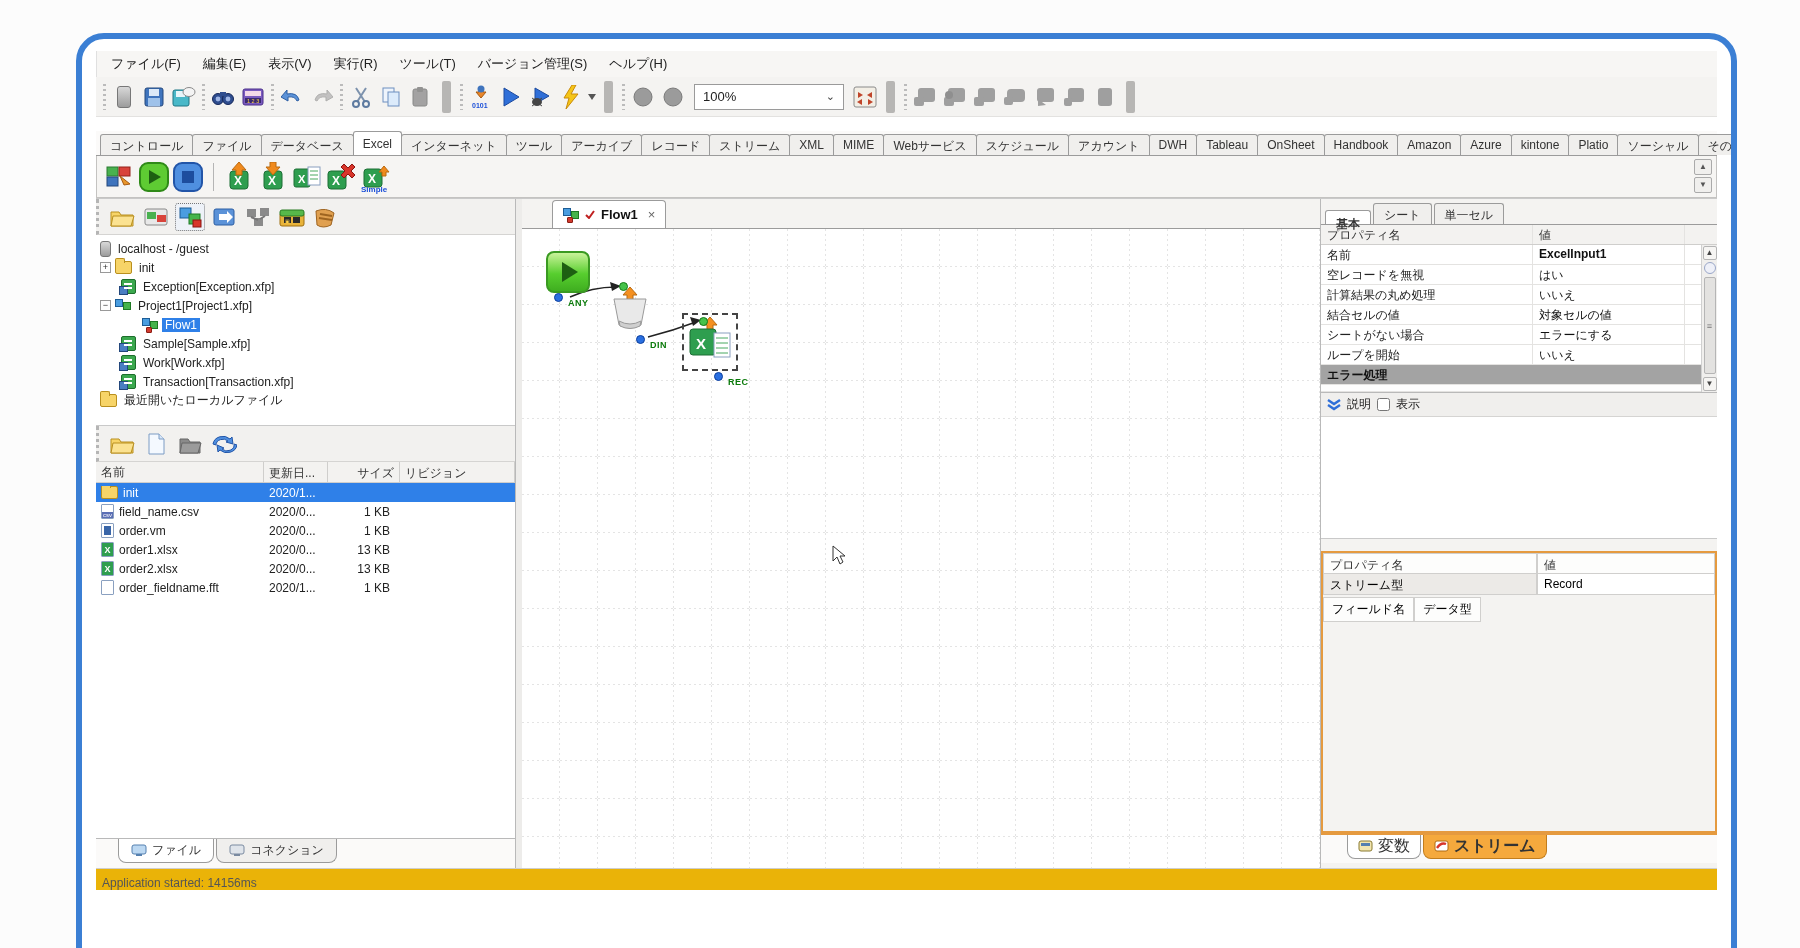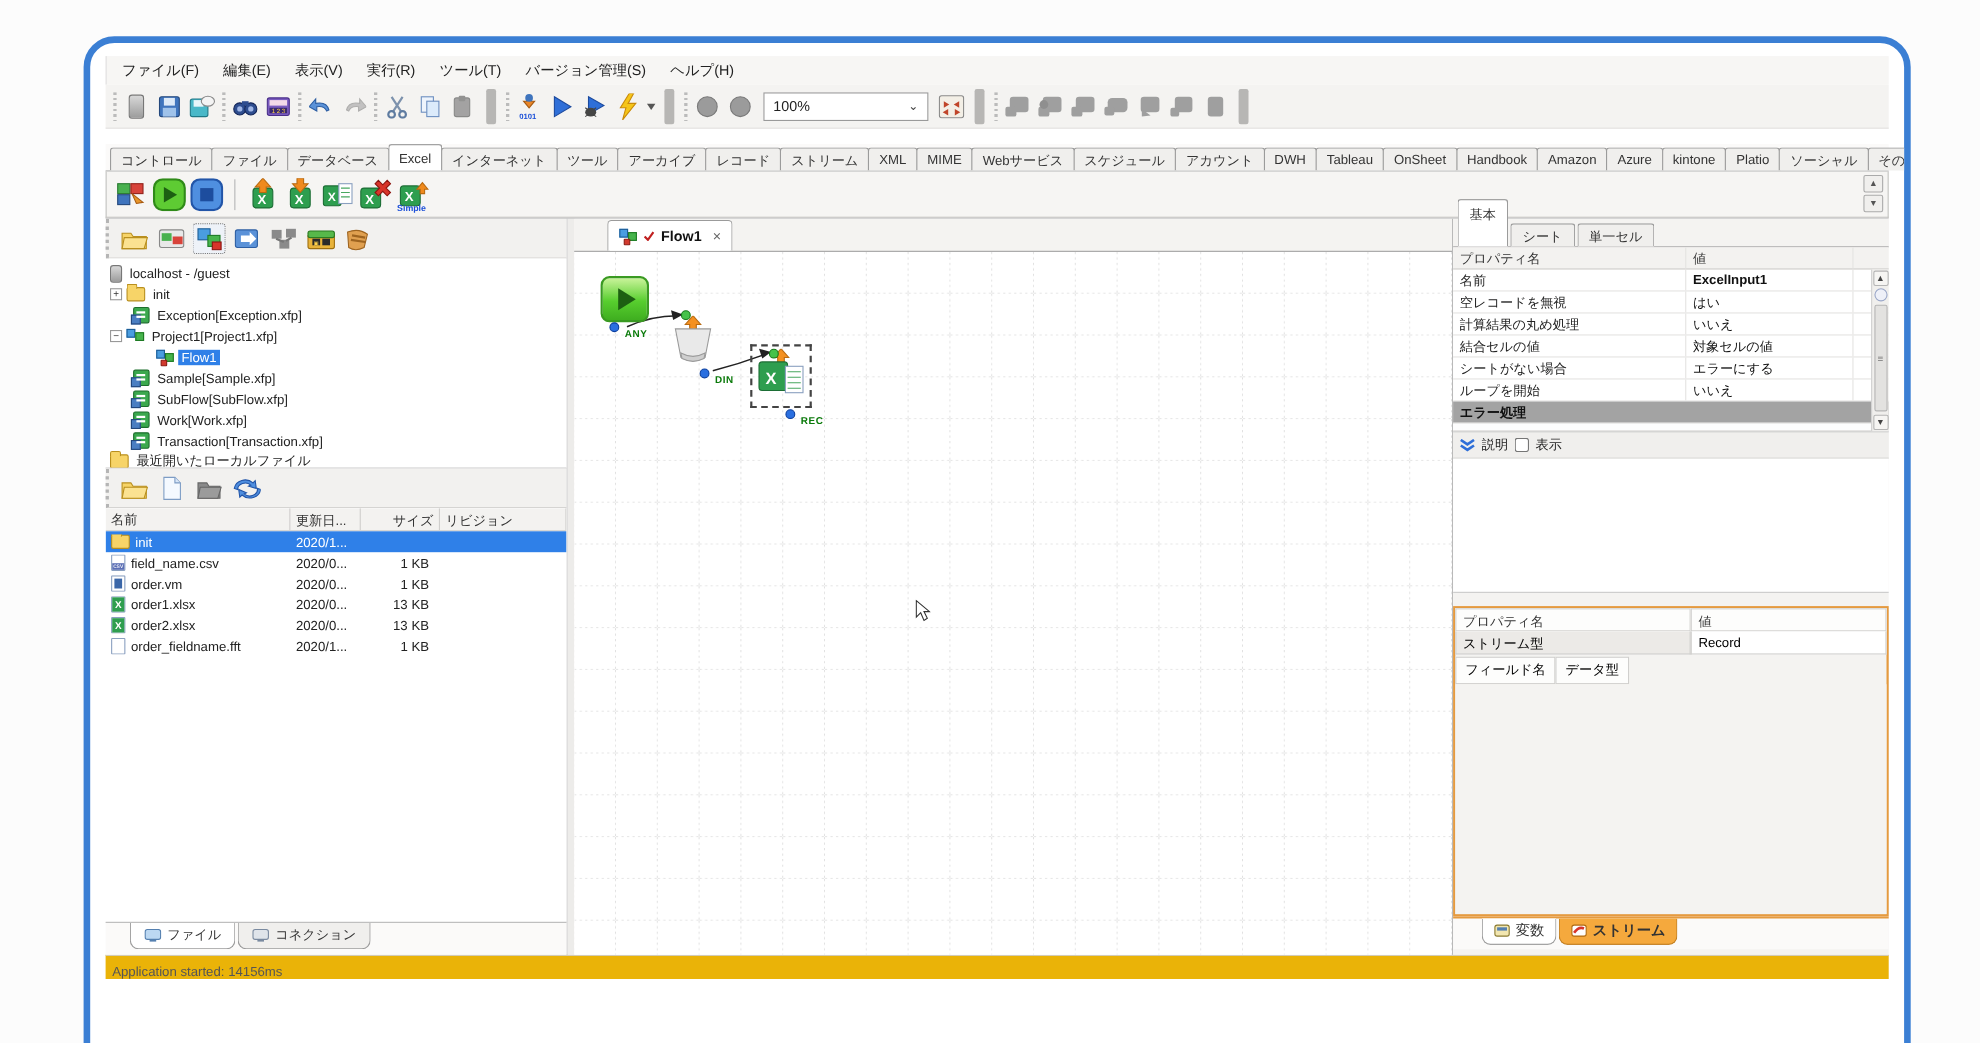--- a/index.html
+++ b/index.html
@@ -113,21 +113,21 @@
   .tray-node { position:absolute; left:84px; top:58px; width:48px; height:46px; }
   .excel-node { position:absolute; left:160px; top:84px; width:56px; height:58px;
     border:2px dashed #444; padding:2px; }
   .cursor-svg { position:absolute; left:310px; top:316px; }
 
   
   .prop-tabs { display:flex; align-items:flex-end; height:26px; padding-left:4px;
     background:#f4f3f1; border-bottom:1px solid #9b9b9b; }
   .ptab { font-size:12px; color:#333; background:#f0efed; border:1px solid #9b9b9b;
     border-bottom:none; border-radius:3px 3px 0 0; padding:3px 10px 2px; margin-right:2px; height:21px;}
-  .ptab.active { background:#fff; height:43px; padding-top:5px; font-weight:normal; z-index:2; }
+  .ptab.active { background:#fff; height:14px; padding-top:5px; font-weight:bold; z-index:2; }
   .prop-table { background:#fff; border-bottom:1px solid #b9b9b9; position:relative; }
   .prow { display:flex; height:20px; border-bottom:1px solid #e4e3e1; font-size:12px; }
   .prow .pname { width:212px; padding:2px 6px; color:#222; border-right:1px solid #e4e3e1; }
   .prow .pval  { width:152px; padding:2px 6px; color:#111; border-right:1px solid #e4e3e1; }
   .prow.header { background:#f3f2f0; border-bottom:1px solid #cfcecc; }
   .prow.header > div { color:#333; }
   .prow.section { background:#a3a3a3; }
   .prow.section .pname { font-weight:bold; color:#111; width:364px; border-right:none; }
   .prow.clipped { height:7px; overflow:hidden; background:#fdfdfd; }
   .pscroll { position:absolute; right:0; top:20px; bottom:0; width:16px; background:#f0efed;
@@ -150,21 +150,21 @@
   .srow > div { border:1px solid #d0cfcd; border-top:none; padding:3px 6px; }
   .srow.header > div { border-top:1px solid #d0cfcd; background:#fdfdfc; color:#333; }
   .srow .sname { width:214px; }
   .srow .sval { flex:1; }
   .srow.data .sname { background:#eceae7; }
   .field-head { display:flex; margin-top:2px; font-size:12px; }
   .field-head > div { background:#fdfdfc; border:1px solid #d0cfcd; padding:3px 8px; }
   .stream-rest { flex:1; background:#f4f3f1; }
   .rtabs { display:flex; align-items:flex-start; height:30px; background:#fbfaf9;
     border-top:2px solid #e59a3f; padding-left:26px; gap:2px; }
-  .rtab { display:flex; align-items:center; gap:5px; font-size:13px; color:#333;
+  .rtab { display:flex; align-items:center; gap:5px; font-size:16px; color:#333;
     border:1px solid #9b9b9b; border-top:none; background:#fff; padding:3px 10px 4px;
     border-radius:0 0 8px 8px; height:24px; }
   .rtab.active { background:#f5a93d; border-color:#c27d1d; font-weight:bold; }
 
   
   .statusbar { height:22px; border-top:1px solid #cfcecc; display:flex; align-items:flex-end;
     padding-left:6px; font-size:12px; color:#555; background:#eab308; }
 
   
   .folder-ico { width:17px; height:13px; background:#f7d468; border:1px solid #b98f1e;
@@ -562,25 +562,20 @@
           <span class="tree-label sel">Flow1</span>
         </div>
         <div class="tree-row">
           <span class="indent"></span>
           <span class="script-ico small-blue"></span>
           <span class="tree-label">Sample[Sample.xfp]</span>
         </div>
         <div class="tree-row">
           <span class="indent"></span>
           <span class="script-ico small-blue"></span>
-          <span class="tree-label">SubFlow[SubFlow.xfp]</span>
-        </div>
-        <div class="tree-row">
-          <span class="indent"></span>
-          <span class="script-ico small-blue"></span>
           <span class="tree-label">Work[Work.xfp]</span>
         </div>
         <div class="tree-row">
           <span class="indent"></span>
           <span class="script-ico small-blue"></span>
           <span class="tree-label">Transaction[Transaction.xfp]</span>
         </div>
         <div class="tree-row">
           <span class="folder-ico"></span>
           <span class="tree-label">最近開いたローカルファイル</span>

